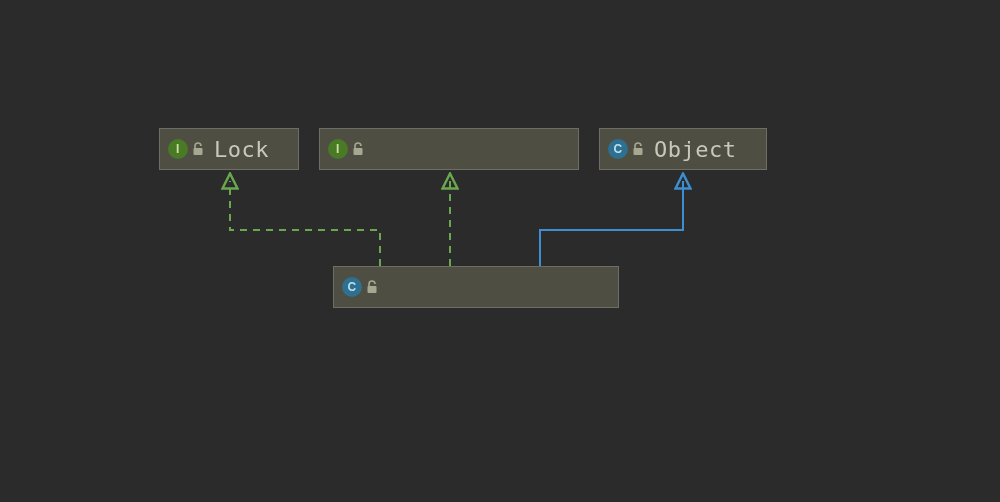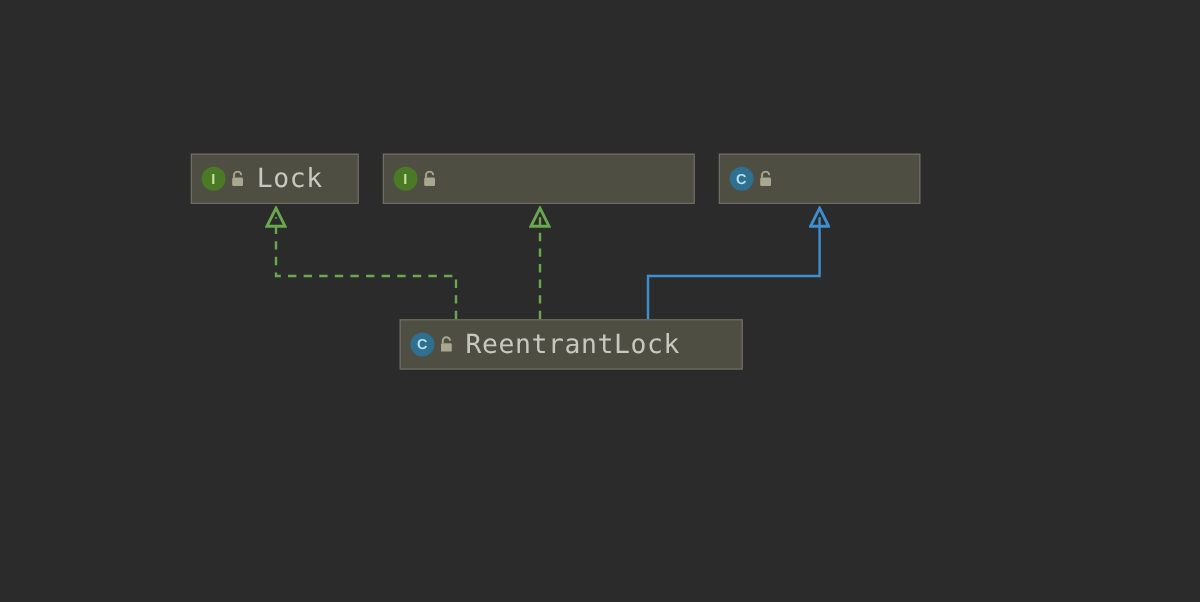--- a/index.html
+++ b/index.html
@@ -111,26 +111,26 @@
   </div>
 
   <div class="node" style="left:599px; top:128px; width:168px; height:42px;">
     <span class="badge badge-class">C</span>
     <span class="lock-icon">
       <svg width="12" height="14" viewBox="0 0 12 14">
         <path d="M3 6 V4 a3 3 0 0 1 6 0" fill="none" stroke="#a8a890" stroke-width="1.6"></path>
         <rect x="1.5" y="6" width="9" height="7" rx="1" fill="#a8a890"></rect>
       </svg>
     </span>
+    <span>Object</span>
   </div>
 
   <div class="node" style="left:333px; top:266px; width:286px; height:42px;">
     <span class="badge badge-class">C</span>
     <span class="lock-icon">
       <svg width="12" height="14" viewBox="0 0 12 14">
         <path d="M3 6 V4 a3 3 0 0 1 6 0" fill="none" stroke="#a8a890" stroke-width="1.6"></path>
         <rect x="1.5" y="6" width="9" height="7" rx="1" fill="#a8a890"></rect>
       </svg>
     </span>
-    <span>ReentrantLock</span>
   </div>
 
 </div>
 
 </body></html>

